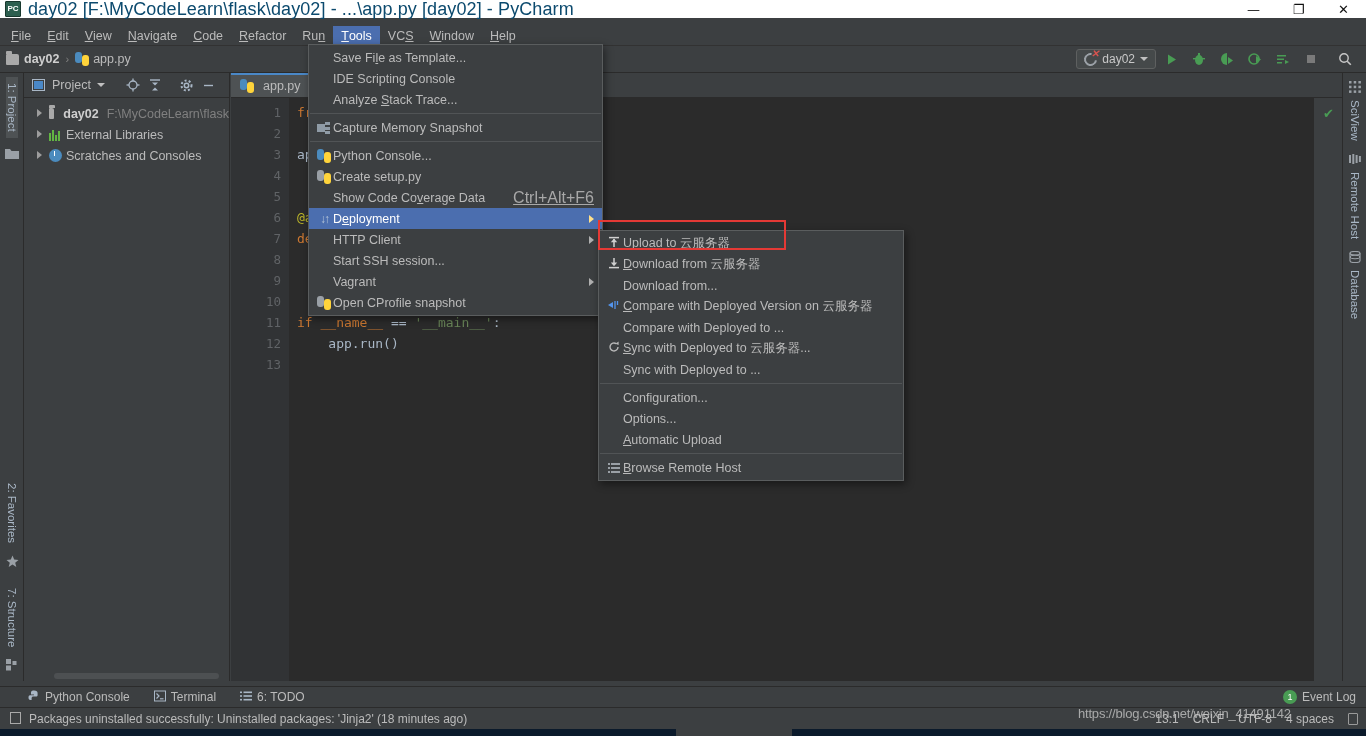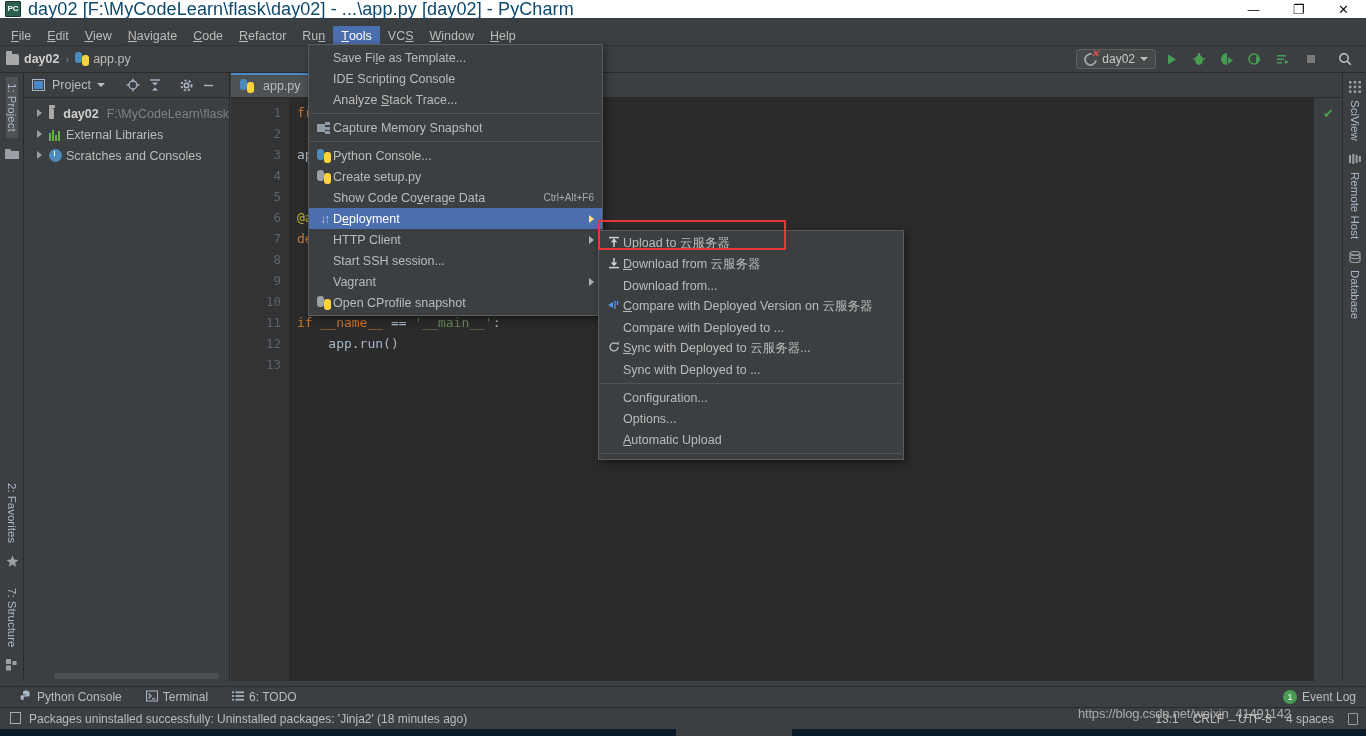--- a/index.html
+++ b/index.html
@@ -157,21 +157,21 @@
   .k-txt { color:#a9b7c6; }
   .marker-bar { position:absolute; right:0; top:25px; width:29px; height:583px; background:#3c3f41; border-left:1px solid #2b2b2b;}
   .ok-check { position:absolute; right:8px; top:8px; color:#499c54; font-size:13px; }
 
   
   .hscroll { position:absolute; left:30px; bottom:2px; width:165px; height:6px; background:#4d5052; border-radius:3px; }
 
   
   .bottombar {
     position:absolute; left:0; top:686px; width:1366px; height:21px; background:#3c3f41;
-    display:flex; align-items:center; padding-left:20px; gap:24px; border-top:1px solid #2b2b2b;text-align:right;
+    display:flex; align-items:center; padding-left:28px; gap:24px; border-top:1px solid #2b2b2b;text-align:right;
   }
   .bt { display:flex; align-items:center; gap:5px; font-size:12px; color:#bbbbbb; white-space:nowrap;}
   .evlog { margin-left:auto; padding-right:10px; display:flex; align-items:center; gap:5px;
            font-size:12px; color:#bbbbbb; }
   .badge { width:14px;height:14px;border-radius:50%;background:#499c54;color:#fff;font-size:9px;
            display:flex;align-items:center;justify-content:center;}
 
   
   .statusbar {
     position:absolute; left:0; top:707px; width:1366px; height:22px; background:#3c3f41;
@@ -198,21 +198,21 @@
     box-shadow:2px 3px 8px rgba(0,0,0,.45); padding:2px 0; z-index:50;
   }
   .mrow {
     display:flex; align-items:center; height:21px; padding:0 8px 0 6px;
     font-size:12.5px; color:#bbbbbb; white-space:nowrap; position:relative;
   }
   .mrow.hl { background:#4b6eaf; color:#ffffff; }
   .mrow .mico { width:18px; flex:none; display:flex; align-items:center; justify-content:center; }
   .mrow .mlabel { flex:1; }
   .mrow .mlabel u { text-decoration:underline; }
-  .mrow .shortcut { color:#a8a8a8; margin-left:20px; font-size:10px; }
+  .mrow .shortcut { color:#a8a8a8; margin-left:20px; font-size:16px;text-decoration:underline; }
   .mrow .sub { margin-left:16px; width:0;height:0;
     border-left:5px solid #b0b0b0; border-top:4px solid transparent; border-bottom:4px solid transparent; }
   .mrow.hl .sub { border-left-color:#ffe08a; }
   .msep { height:1px; background:#515456; margin:3px 1px; }
 
   #tools-menu { left:308px; top:44px; width:295px; }
   #deploy-menu { left:598px; top:230px; width:306px; }
 
   .redbox {
     position:absolute; left:598px; top:220px; width:188px; height:30px;
@@ -612,20 +612,35 @@
       </div>
       <div class="mrow">
         <span class="mico"></span>
         <span class="mlabel">Options...</span>
       </div>
       <div class="mrow">
         <span class="mico"></span>
         <span class="mlabel"><u>A</u>utomatic Upload</span>
       </div>
       <div class="msep"></div>
+      <div class="mrow">
+        <span class="mico">
+          <span class="ic-host"><svg width="12" height="12" viewBox="0 0 12 12">
+              <g fill="#9aa0a6">
+                <rect x="0" y="1" width="2" height="2"></rect>
+                <rect x="3" y="1" width="9" height="2"></rect>
+                <rect x="0" y="5" width="2" height="2"></rect>
+                <rect x="3" y="5" width="9" height="2"></rect>
+                <rect x="0" y="9" width="2" height="2"></rect>
+                <rect x="3" y="9" width="9" height="2"></rect>
+              </g>
+            </svg></span>
+        </span>
+        <span class="mlabel"><u>B</u>rowse Remote Host</span>
+      </div>
     </div>
 
   <div class="redbox"></div>
 
   <div class="bottombar">
     <div class="bt">
       <span>
         <svg width="12" height="12" viewBox="0 0 12 12">
             <path d="M6 0.5 C3 0.5 3 2 3 3.2 L3 4.5 L6 4.5 L6 5.2 L2 5.2 C0.8 5.2 0.5 6.4 0.5 7.6 C0.5 9 1 10 2.4 10 L3.6 10 L3.6 8.2 C3.6 7.2 4.4 6.6 5.4 6.6 L8 6.6 C9 6.6 9.6 5.9 9.6 4.9 L9.6 3.2 C9.6 1.6 8.6 0.5 6 0.5 Z" fill="#a9b7c6"></path>
           </svg>

